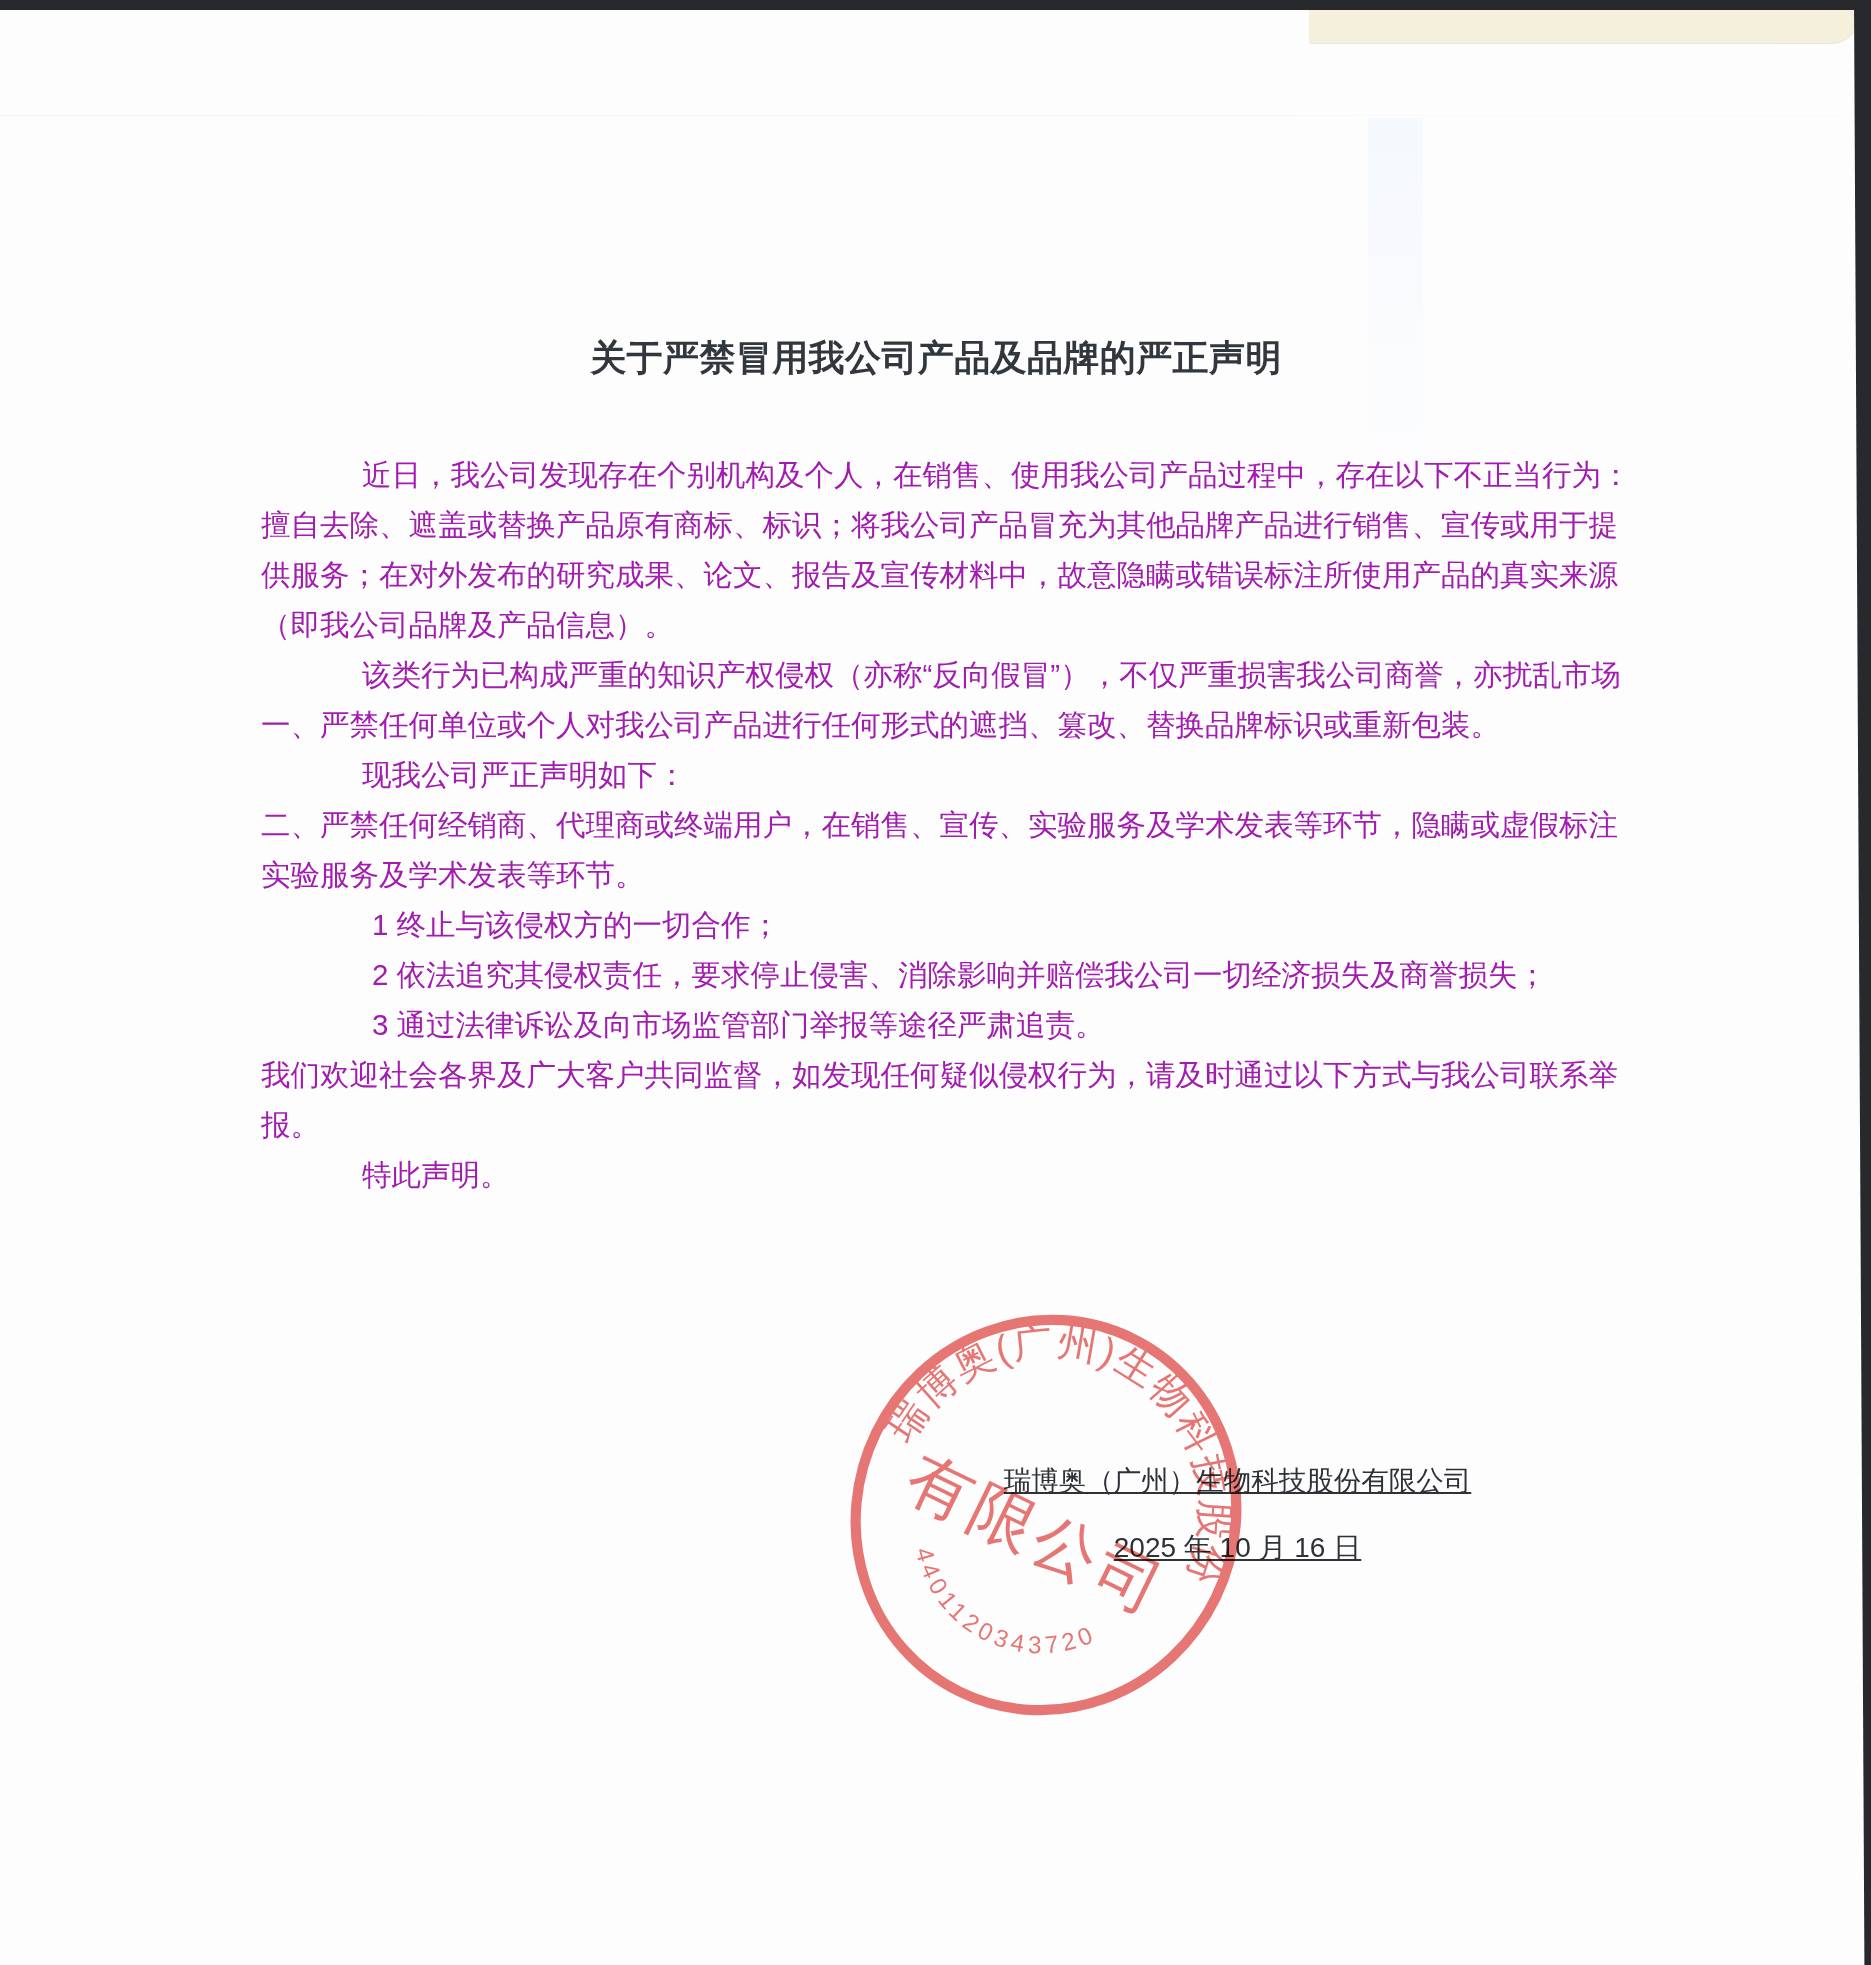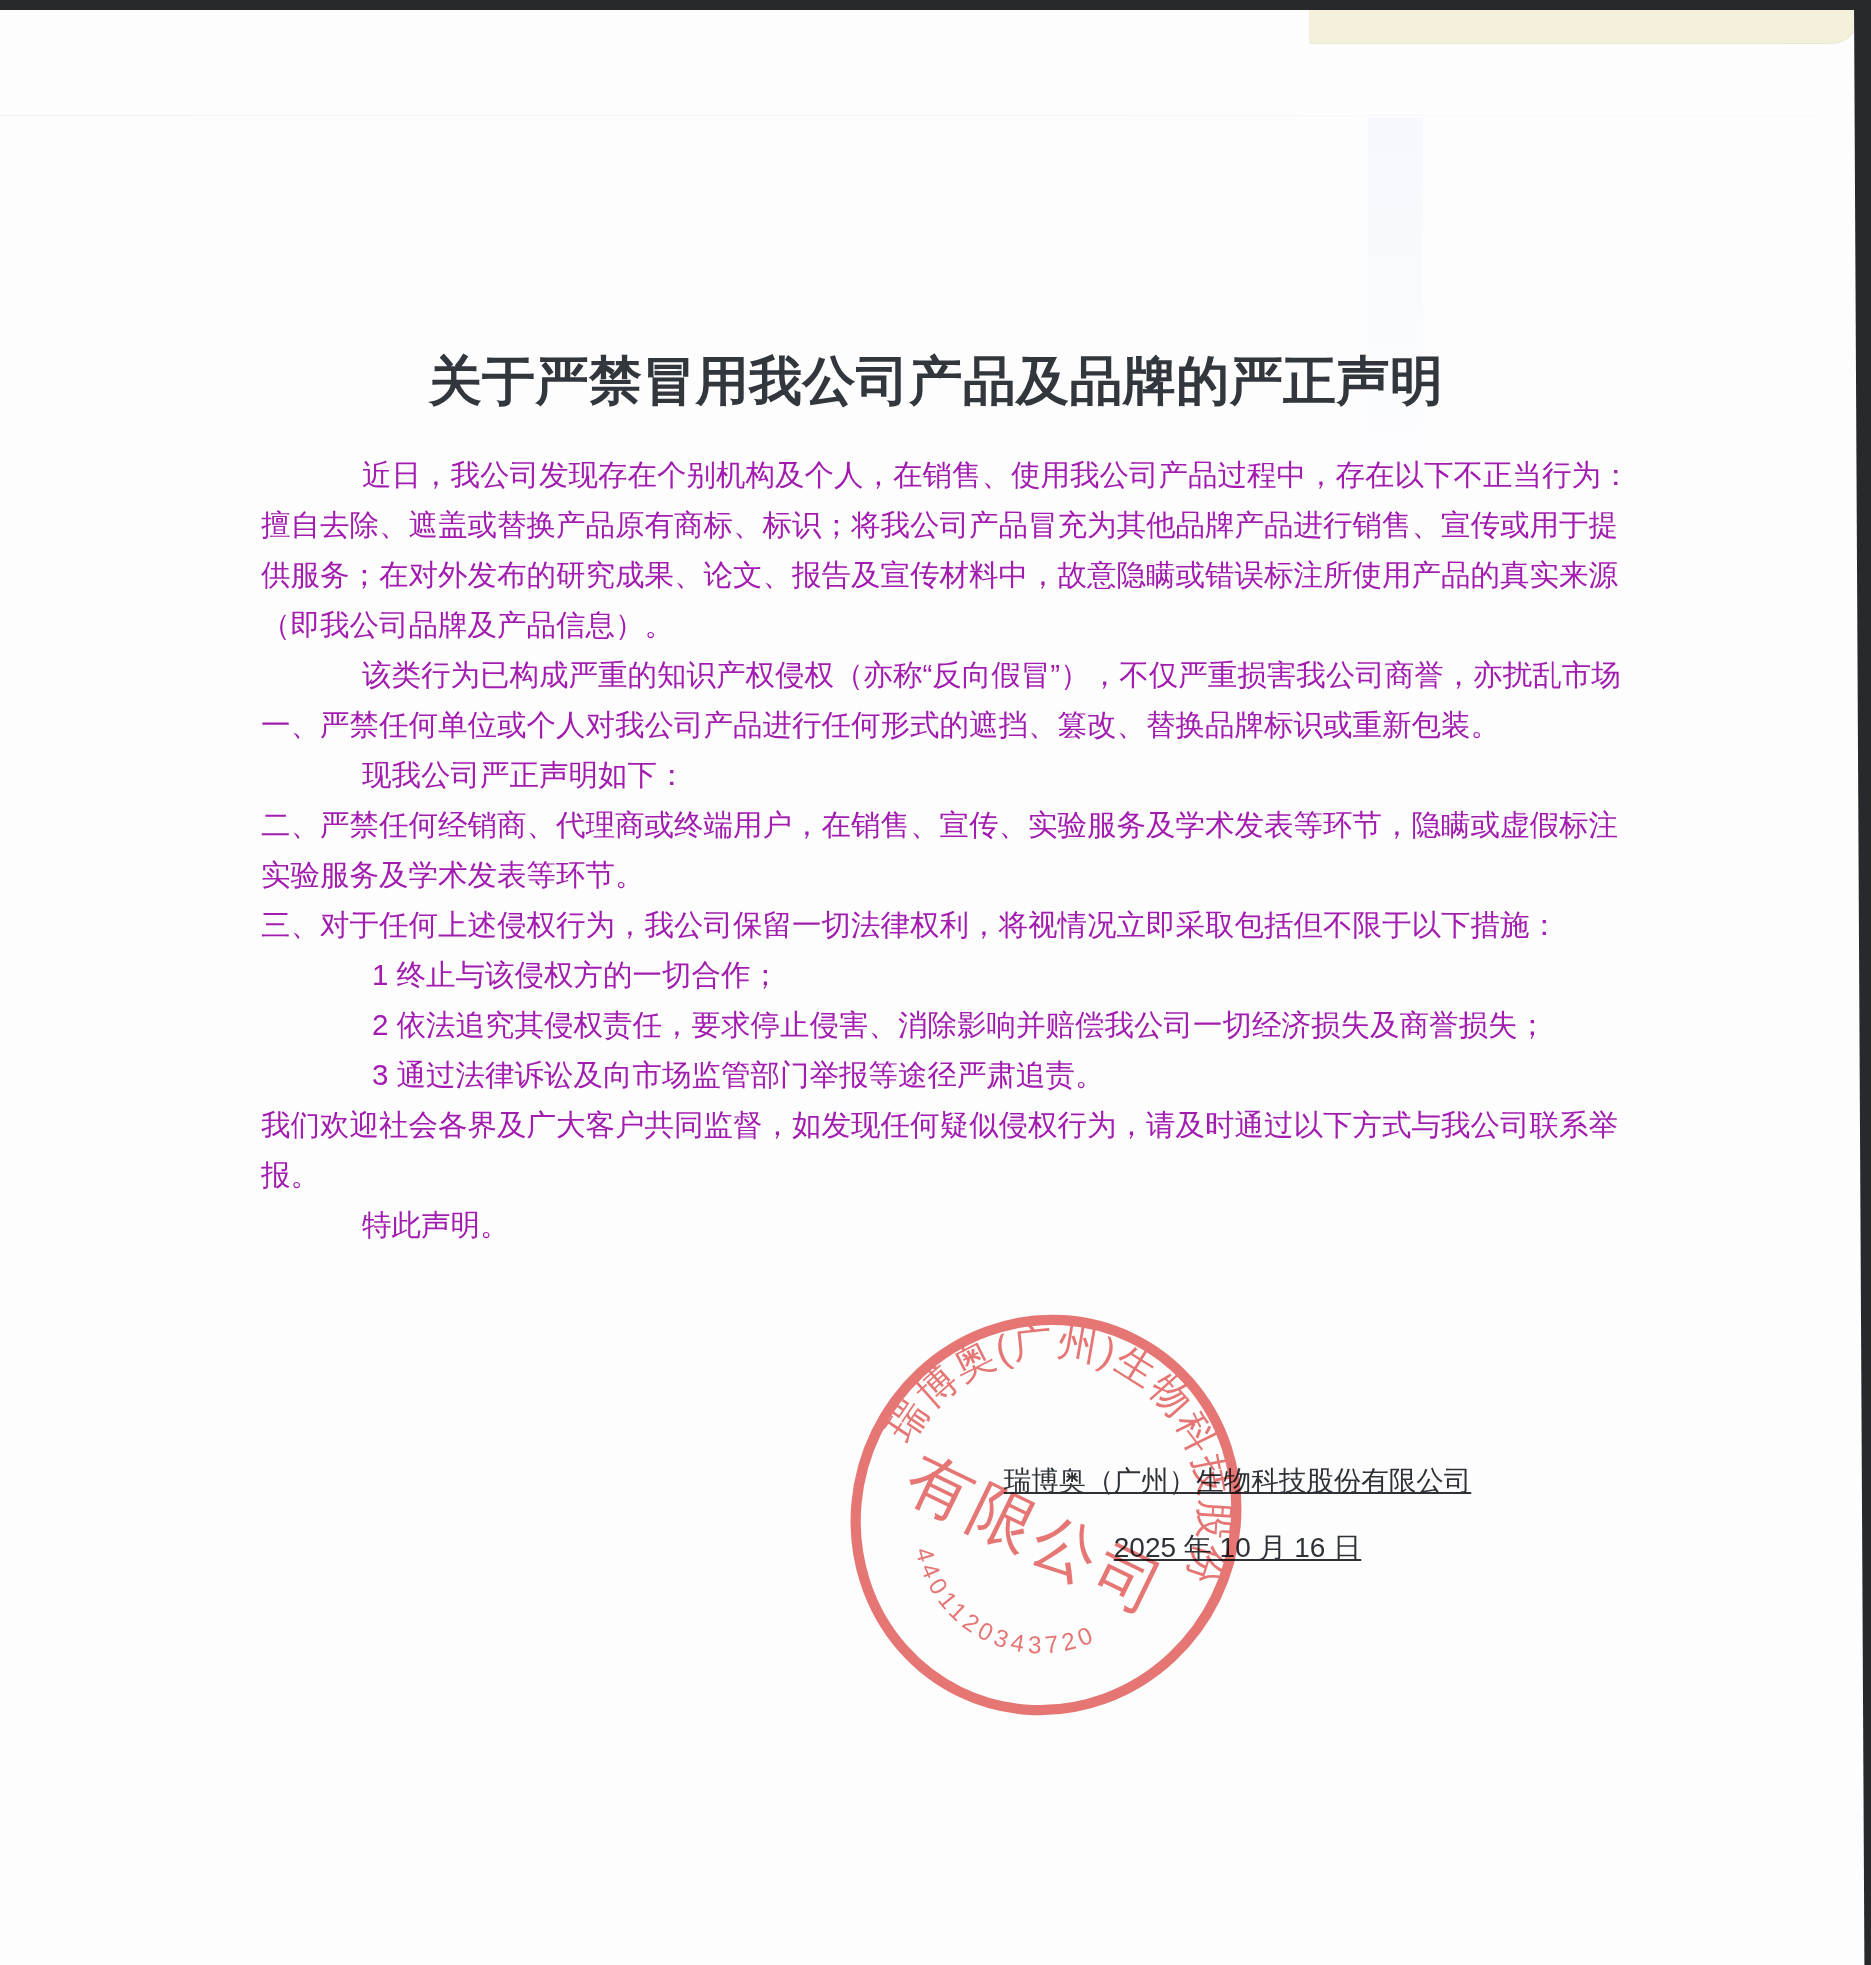--- a/index.html
+++ b/index.html
@@ -36,21 +36,21 @@
   .streak {
     position: absolute; left: 1368px; top: 118px; width: 55px; height: 373px;
     background: linear-gradient(180deg, #eef4fb, rgba(255,255,255,0));
     opacity: .55;
   }
 
   
   .doc-title {
     position: absolute; left: 0; top: 310px; width: 100%;
     text-align: center;
-    font-size: 53px; font-weight: bold; color: #32363d;
+    font-size: 36px; font-weight: bold; color: #32363d;
     letter-spacing: 0.4px;
   }
   .bodytext {
     position: absolute; left: 261px; top: 450px; width: 1373px;
     font-size: 29.5px; color: #a21caf;
   }
   .ln { height: 50px; line-height: 50px; white-space: nowrap; }
   .pi { padding-left: 101px; }   
   .ni { padding-left: 111px; }   
 
@@ -82,21 +82,20 @@
   <div class="bodytext">
     <div class="ln pi">近日，我公司发现存在个别机构及个人，在销售、使用我公司产品过程中，存在以下不正当行为：</div>
     <div class="ln">擅自去除、遮盖或替换产品原有商标、标识；将我公司产品冒充为其他品牌产品进行销售、宣传或用于提</div>
     <div class="ln">供服务；在对外发布的研究成果、论文、报告及宣传材料中，故意隐瞒或错误标注所使用产品的真实来源</div>
     <div class="ln">（即我公司品牌及产品信息）。</div>
     <div class="ln pi">该类行为已构成严重的知识产权侵权（亦称“反向假冒”），不仅严重损害我公司商誉，亦扰乱市场</div>
     <div class="ln">一、严禁任何单位或个人对我公司产品进行任何形式的遮挡、篡改、替换品牌标识或重新包装。</div>
     <div class="ln pi">现我公司严正声明如下：</div>
     <div class="ln">二、严禁任何经销商、代理商或终端用户，在销售、宣传、实验服务及学术发表等环节，隐瞒或虚假标注</div>
     <div class="ln">实验服务及学术发表等环节。</div>
-    <div class="ln">三、对于任何上述侵权行为，我公司保留一切法律权利，将视情况立即采取包括但不限于以下措施：</div>
     <div class="ln ni">1  终止与该侵权方的一切合作；</div>
     <div class="ln ni">2  依法追究其侵权责任，要求停止侵害、消除影响并赔偿我公司一切经济损失及商誉损失；</div>
     <div class="ln ni">3  通过法律诉讼及向市场监管部门举报等途径严肃追责。</div>
     <div class="ln">我们欢迎社会各界及广大客户共同监督，如发现任何疑似侵权行为，请及时通过以下方式与我公司联系举</div>
     <div class="ln">报。</div>
     <div class="ln pi">特此声明。</div>
   </div>
 
   <div class="signature">
     <div class="sig-company">瑞博奥（广州）生物科技股份有限公司</div>

